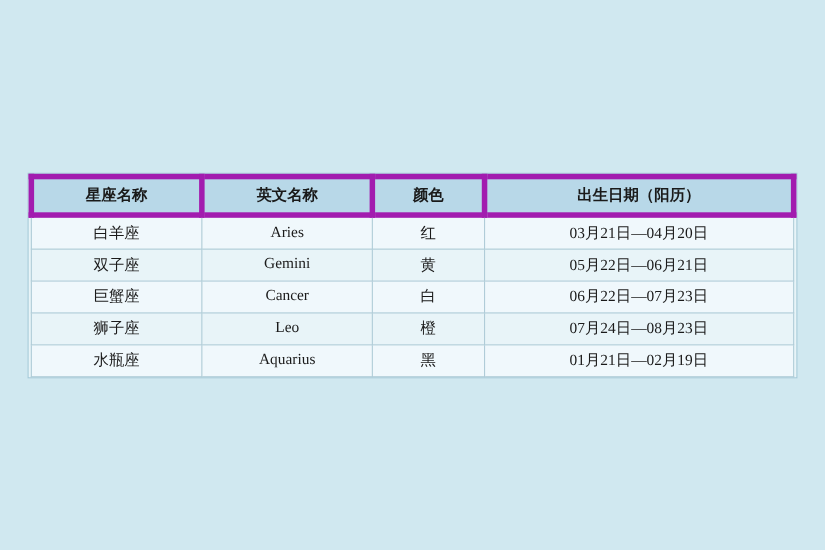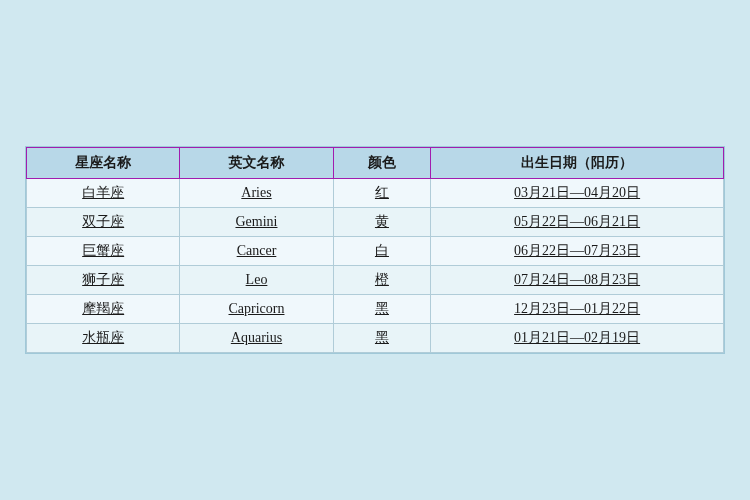--- a/index.html
+++ b/index.html
@@ -25,37 +25,36 @@
       width: 700px;
     }
 
     table {
       width: 100%;
       border-collapse: collapse;
     }
 
     thead tr th {
       background-color: #b8d8e8;
-      border: 1px solid #a21caf;
+      border: 5px solid #a21caf;
       padding: 6px 10px;
       text-align: center;
       font-weight: bold;
       color: #1a1a1a;
       font-size: 14px;
       margin-top: 20px;
     }
 
     tbody tr td {
       border: 1px solid #b0ccd8;
       padding: 5px 10px;
       text-align: center;
       color: #1a1a1a;
       font-size: 14px;
       background-color: #f0f8fc;
-      text-decoration: underline;
     }
 
     tbody tr:nth-child(even) td {
       background-color: #e8f4f8;
     }
   </style>
 </head>
 <body>
 
 <div class="table-container">
@@ -87,26 +86,20 @@
           <td>白</td>
           <td>06月22日—07月23日</td>
         </tr>
         <tr>
           <td>狮子座</td>
           <td>Leo</td>
           <td>橙</td>
           <td>07月24日—08月23日</td>
         </tr>
         <tr>
-          <td>摩羯座</td>
-          <td>Capricorn</td>
-          <td>黑</td>
-          <td>12月23日—01月22日</td>
-        </tr>
-        <tr>
           <td>水瓶座</td>
           <td>Aquarius</td>
           <td>黑</td>
           <td>01月21日—02月19日</td>
         </tr>
       </tbody>
   </table>
 </div>
 
 </body></html>

